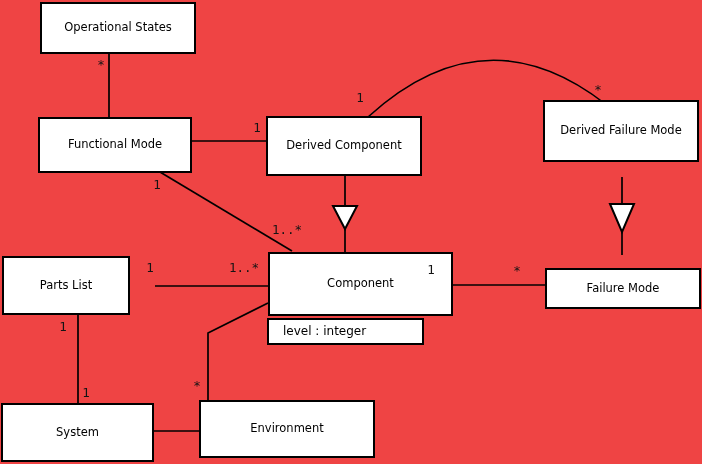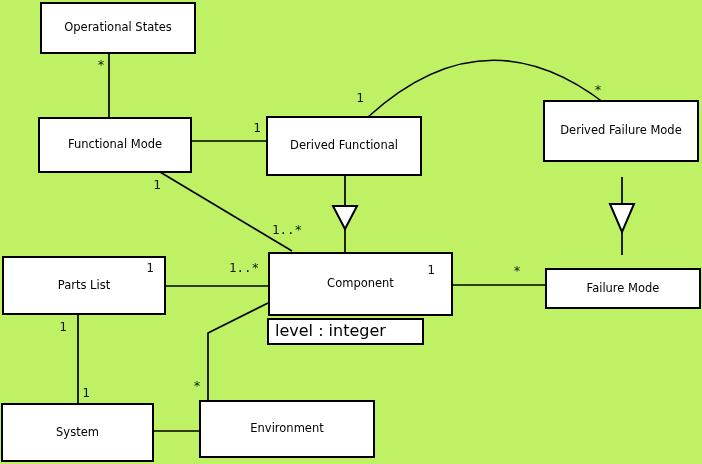--- a/index.html
+++ b/index.html
@@ -1,27 +1,27 @@
 <!DOCTYPE html>
 <html><head>
 <meta charset="utf-8">
 <style>
   html,body{margin:0;padding:0;background:#ffffff;}
   .stage{
-    position:relative;width:702px;height:464px;background:#bef264;overflow:hidden;
+    position:relative;width:702px;height:464px;background:#ef4444;overflow:hidden;
     font-family:"DejaVu Sans","Liberation Sans",sans-serif;color:#000;
   }
   svg.wires{position:absolute;left:0;top:0;width:702px;height:464px;}
   .cls{
     position:absolute;box-sizing:border-box;border:2px solid #000;background:#fff;
     display:flex;align-items:center;justify-content:center;text-align:center;
     font-size:11.5px;line-height:1.15;color:#000;
   }
   .attrs{
-    justify-content:flex-start;text-align:left;padding-left:6px;font-size:16px;
+    justify-content:flex-start;text-align:left;padding-left:14px;font-size:12px;
   }
   .mult{
     position:absolute;transform:translate(-50%,-50%);
     font-family:"DejaVu Sans Mono","Liberation Mono",monospace;
     font-size:12.5px;color:#141414;white-space:nowrap;
   }
 </style>
 </head>
 <body>
 
@@ -58,28 +58,28 @@
 
   <div class="cls" style="left:40px;top:2px;width:156px;height:52px;">
     <span>Operational States</span>
   </div>
 
   <div class="cls" style="left:38px;top:117px;width:154px;height:56px;">
     <span>Functional Mode</span>
   </div>
 
   <div class="cls" style="left:266px;top:116px;width:156px;height:60px;">
-    <span>Derived Functional</span>
+    <span>Derived Component</span>
   </div>
 
   <div class="cls" style="left:543px;top:100px;width:156px;height:62px;">
     <span>Derived Failure Mode</span>
   </div>
 
-  <div class="cls" style="left:2px;top:256px;width:164px;height:59px;">
+  <div class="cls" style="left:2px;top:256px;width:128px;height:59px;">
     <span>Parts List</span>
   </div>
 
   <div class="cls" style="left:268px;top:252px;width:185px;height:64px;">
     <span>Component</span>
   </div>
   <div class="cls attrs" style="left:267px;top:318px;width:157px;height:27px;">
     <span>level : integer</span>
   </div>
 

